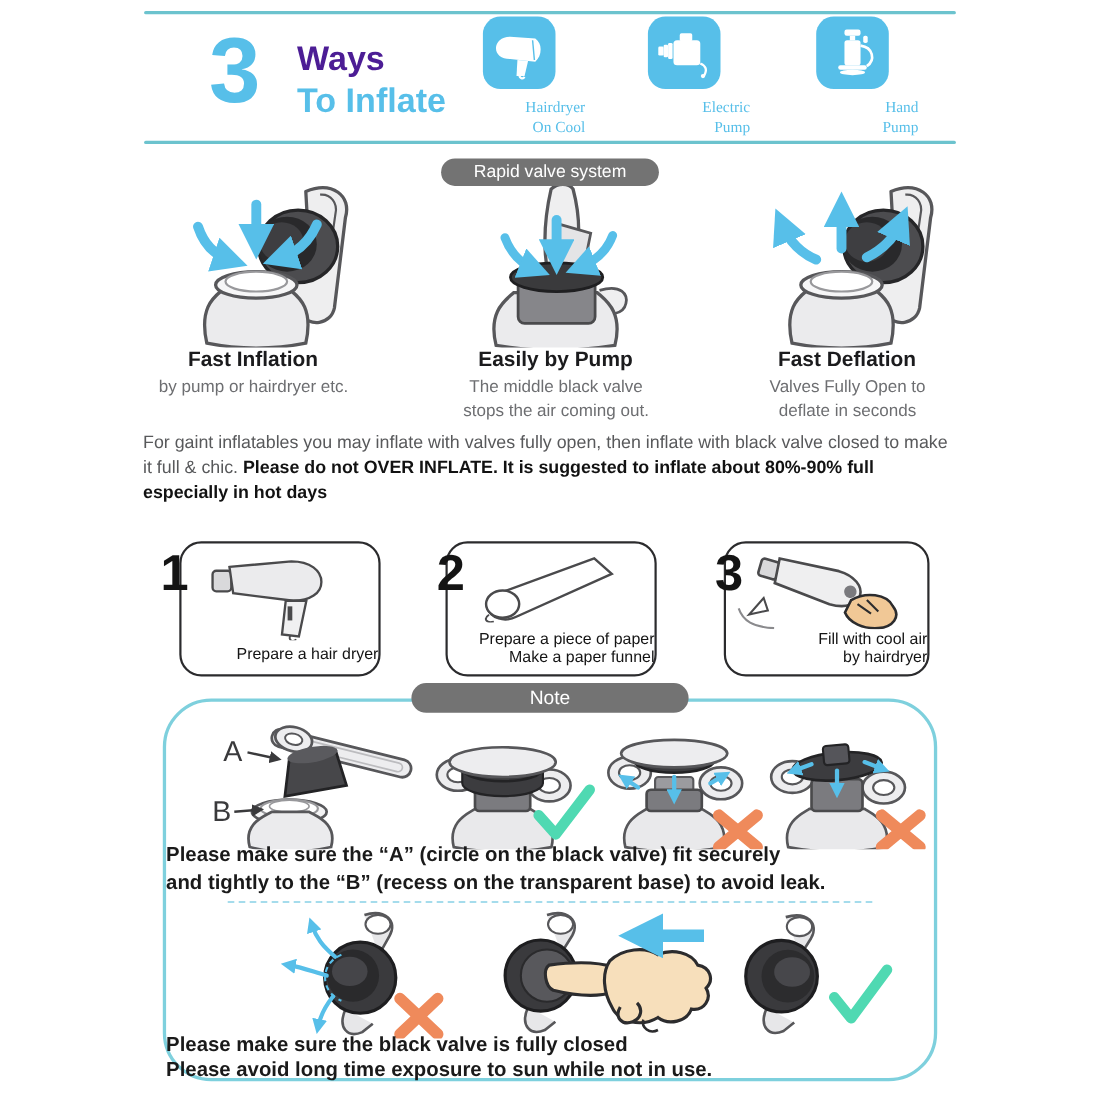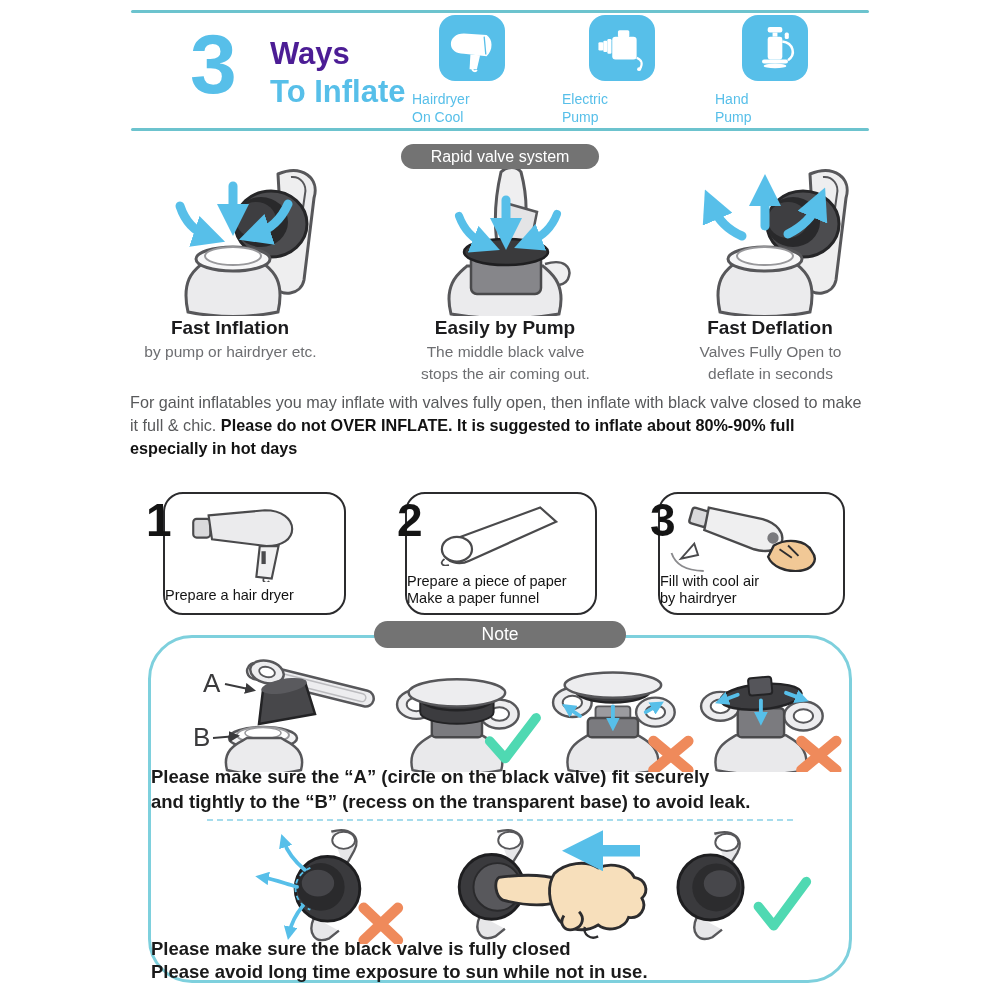--- a/index.html
+++ b/index.html
@@ -10,33 +10,33 @@
   .abs { position:absolute; }
 
   .hline { position:absolute; left:131px; width:738px; height:3px; background:#6cc3ce; border-radius:2px; }
 
   .logo-num { position:absolute; left:190px; top:22px; font-size:84px; font-weight:800; color:#57bfe9; line-height:1; letter-spacing:-2px; }
   .logo-t1 { position:absolute; left:270px; top:36px; font-size:31px; font-weight:700; color:#4c1d95; }
   .logo-t2 { position:absolute; left:270px; top:74px; font-size:31px; font-weight:700; color:#57bfe9; }
 
   .tile { position:absolute; width:66px; height:66px; border-radius:16px; background:#57bfe9; display:flex; align-items:center; justify-content:center; }
   .tile svg { width:52px; height:52px; }
-  .mlabel { position:absolute; width:120px; text-align:left; color:#57bfe9; font-size:14px; line-height:1.3; }
+  .mlabel { position:absolute; width:120px; text-align:right; color:#57bfe9; font-size:14px; line-height:1.3;font-family:Liberation Serif, serif; }
 
   .pill { position:absolute; display:flex; align-items:center; justify-content:center; background:#737373; color:#ffffff; border-radius:14px; z-index:3; }
 
   .vtitle { position:absolute; width:220px; text-align:center; font-size:19px; font-weight:700; color:#1b1b1d; }
   .vdesc  { position:absolute; width:235px; text-align:center; font-size:15.5px; color:#6d6e71; line-height:1.45; }
 
   .para { position:absolute; left:130px; top:391px; width:742px; font-size:16.2px; line-height:1.42; color:#58595b; }
   .para b { color:#121212; font-weight:700; }
 
   .stepbox { position:absolute; top:492px; height:123px; border:2.5px solid #2b2b2d; border-radius:20px; background:#fff; }
   .stepnum { position:absolute; top:497px; font-size:46px; font-weight:600; color:#141414; line-height:1; z-index:2; background:transparent; }
-  .stepcap { position:absolute; left:0; width:100%; text-align:left; font-size:14.5px; color:#141414; line-height:1.3; }
+  .stepcap { position:absolute; left:0; width:100%; text-align:right; font-size:14.5px; color:#141414; line-height:1.3; }
 
   .note { position:absolute; left:148px; top:635px; width:704px; height:348px; border:3px solid #7ed0dd; border-radius:44px; background:#fff; }
   .ntext { position:absolute; left:0; width:100%; text-align:left; font-size:18.5px; font-weight:600; color:#1a1a1a; }
   .dash { position:absolute; left:56px; right:56px; top:181px; border-top:2px dashed #a5dcec; }
   .nill { position:absolute; }
   svg { display:block; }
 </style>
 </head>
 <body>
 

